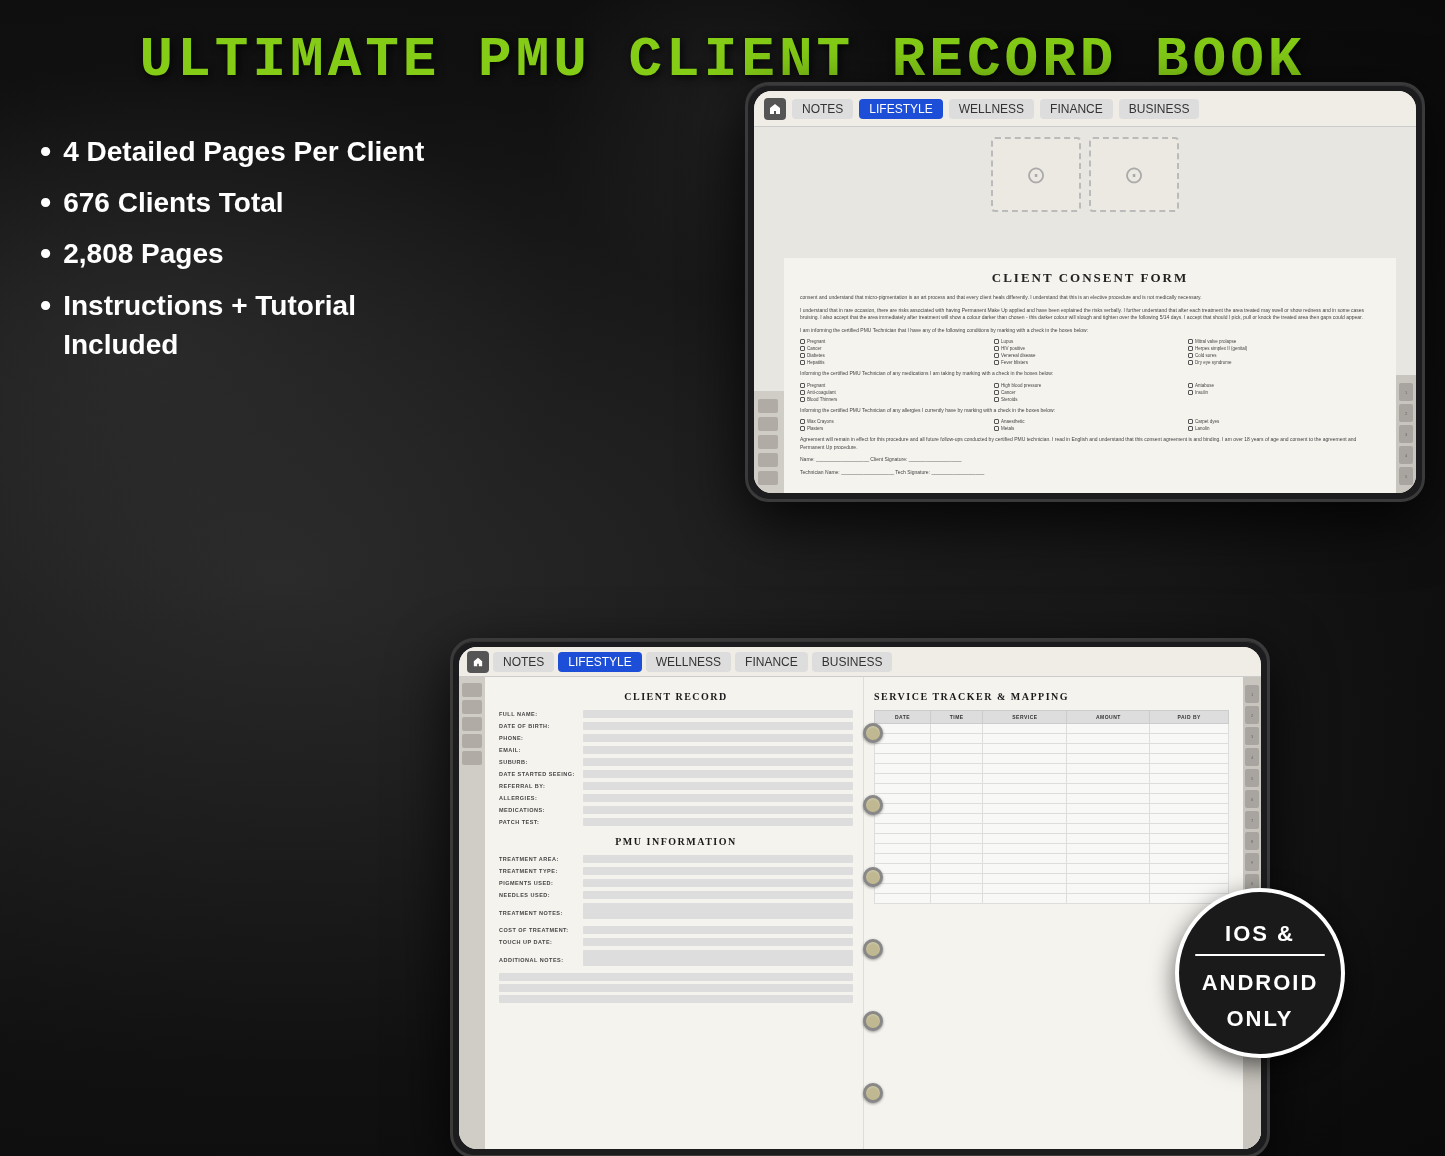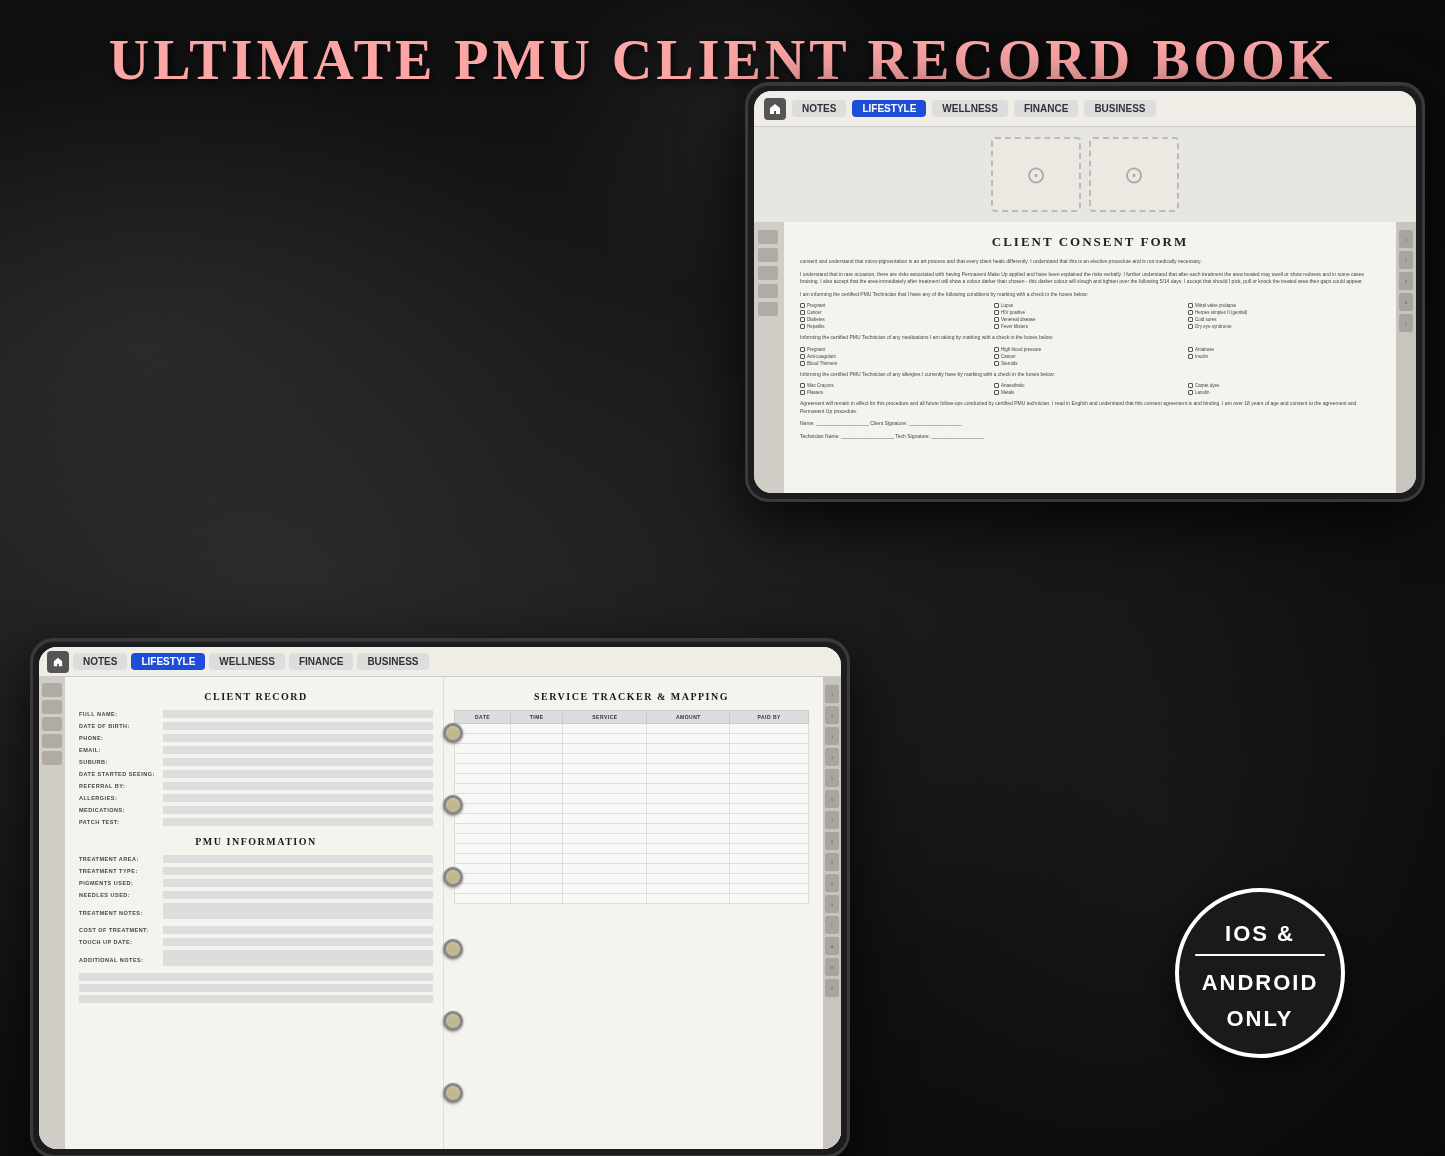--- a/index.html
+++ b/index.html
@@ -27,26 +27,26 @@
     }
 
     .page-title {
       text-align: center;
       padding: 28px 20px 10px;
       position: relative;
       z-index: 10;
     }
 
     .page-title h1 {
-      color: #fca5a5;
+      color: #84cc16;
       font-size: 56px;
       font-weight: 900;
       letter-spacing: 4px;
       text-transform: uppercase;
-      font-family: Liberation Serif, serif;
+      font-family: Liberation Mono, monospace;
       text-shadow: 2px 2px 8px rgba(0,0,0,0.8);
     }
 
     .content-area {
       display: flex;
       gap: 0;
       padding: 10px 40px 20px;
       position: relative;
       z-index: 10;
       height: calc(100% - 120px);
@@ -131,36 +131,37 @@
       height: 22px;
       background: #555;
       border-radius: 4px;
       display: flex;
       align-items: center;
       justify-content: center;
     }
 
     .nav-tab {
       padding: 3px 10px;
-      font-size: 10px;
+      font-size: 12px;
       background: #ddd;
       border-radius: 4px;
       color: #333;
-      font-weight: 700;
+      font-weight: 400;
     }
 
     .nav-tab.active {
       background: #1d4ed8;
       color: white;
     }
 
     .tablet-top-content {
       flex: 1;
       display: flex;
       overflow: hidden;
+      align-items: flex-end;
     }
 
     .tablet-left-sidebar {
       width: 30px;
       background: #d0cdc7;
       display: flex;
       flex-direction: column;
       padding: 8px 4px;
       gap: 4px;
     }
@@ -392,21 +393,20 @@
     }
 
     
     .tracker-title {
       font-size: 10px;
       font-weight: 800;
       letter-spacing: 1.5px;
       color: #1a1a1a;
       margin-bottom: 8px;
       font-family: Georgia, serif;
-      text-align: center;
     }
 
     .tracker-table {
       width: 100%;
       border-collapse: collapse;
       font-size: 5px;
     }
 
     .tracker-table th {
       background: #ddd;
@@ -488,20 +488,36 @@
   </style>
 </head>
 <body>
 
 <div class="page-title">
   <h1>ULTIMATE PMU CLIENT RECORD BOOK</h1>
 </div>
 
 <div class="content-area">
 
+  <div class="left-panel">
+    <ul class="bullet-list">
+      <li>
+        <span>4 Detailed Pages Per Client</span>
+      </li>
+      <li>
+        <span>676 Clients Total</span>
+      </li>
+      <li>
+        <span>2,808 Pages</span>
+      </li>
+      <li>
+        <span>Instructions + Tutorial Included</span>
+      </li>
+    </ul>
+  </div>
 
   <div class="devices-area">
 
     <div class="tablet-top">
       <div class="tablet-top-inner">
         <div class="tablet-top-nav">
           <div class="nav-home-icon">
             <svg width="12" height="12" viewBox="0 0 12 12" fill="white">
               <path d="M6 1L1 5v6h4V8h2v3h4V5L6 1z"></path>
             </svg>

